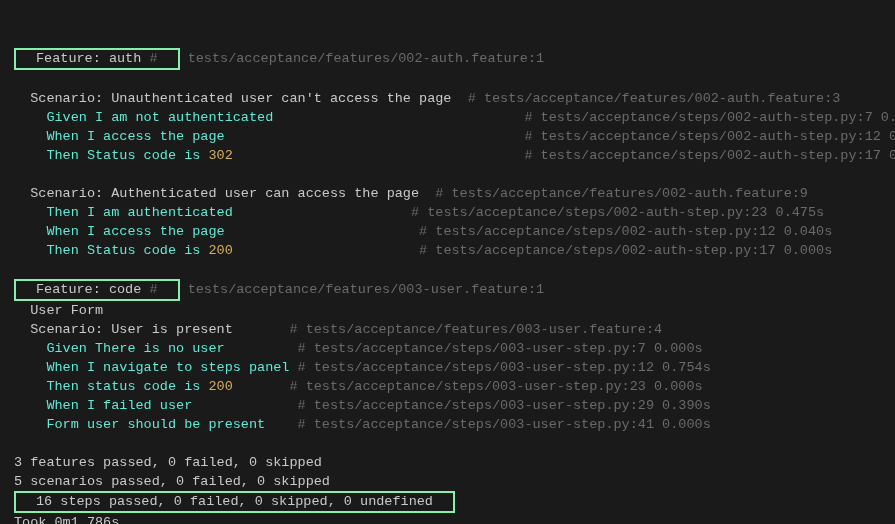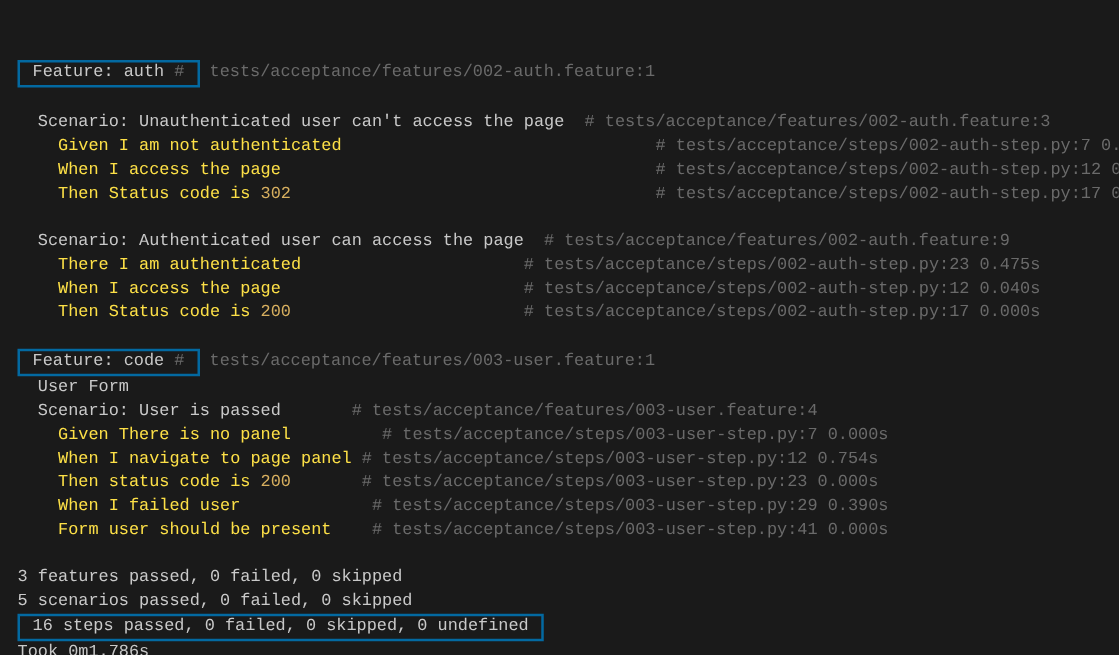--- a/index.html
+++ b/index.html
@@ -8,50 +8,50 @@
       color: #c9c9c9;
       font-family: "Consolas", "Monaco", "Courier New", monospace;
       font-size: 13.5px;
       line-height: 19px;
       padding: 10px 14px;
       white-space: pre;
       width: 895px;
       height: 524px;
       overflow: hidden;
     }
-    .green { color: #fde047; }
+    .green { color: #5eead4; }
     .gray { color: #6a6a6a; }
     .yellow { color: #d7af5f; font-weight: 500; }
     .redbox {
-      border: 2px solid #0369a1;
+      border: 2px solid #86efac;
       display: inline-block;
       line-height: 18px;
-      padding: 0 10px;
+      padding: 0 20px;
     }
   </style>
 </head>
 <body>
 
 <span class="redbox"><span>Feature:</span><span> auth </span><span class="gray">#</span></span><span class="gray"> tests/acceptance/features/002-auth.feature:1</span>
 
 <span>  Scenario: Unauthenticated user can't access the page</span>  <span class="gray"># tests/acceptance/features/002-auth.feature:3</span>
     <span class="green">Given I am not authenticated</span>                               <span class="gray"># tests/acceptance/steps/002-auth-step.py:7 0.000s</span>
     <span class="green">When I access the page</span>                                     <span class="gray"># tests/acceptance/steps/002-auth-step.py:12 0.125s</span>
     <span class="green">Then Status code is </span><span class="yellow">302</span>                                    <span class="gray"># tests/acceptance/steps/002-auth-step.py:17 0.000s</span>
 
 <span>  Scenario: Authenticated user can access the page</span>  <span class="gray"># tests/acceptance/features/002-auth.feature:9</span>
-    <span class="green">There I am authenticated</span>                      <span class="gray"># tests/acceptance/steps/002-auth-step.py:23 0.475s</span>
+    <span class="green">Then I am authenticated</span>                      <span class="gray"># tests/acceptance/steps/002-auth-step.py:23 0.475s</span>
     <span class="green">When I access the page</span>                        <span class="gray"># tests/acceptance/steps/002-auth-step.py:12 0.040s</span>
     <span class="green">Then Status code is </span><span class="yellow">200</span>                       <span class="gray"># tests/acceptance/steps/002-auth-step.py:17 0.000s</span>
 
 <span class="redbox"><span>Feature:</span><span> code </span><span class="gray">#</span></span><span class="gray"> tests/acceptance/features/003-user.feature:1</span>
 <span>  User Form</span>
-<span>  Scenario: User is passed</span>       <span class="gray"># tests/acceptance/features/003-user.feature:4</span>
-    <span class="green">Given There is no panel</span>         <span class="gray"># tests/acceptance/steps/003-user-step.py:7 0.000s</span>
-    <span class="green">When I navigate to page panel</span> <span class="gray"># tests/acceptance/steps/003-user-step.py:12 0.754s</span>
+<span>  Scenario: User is present</span>       <span class="gray"># tests/acceptance/features/003-user.feature:4</span>
+    <span class="green">Given There is no user</span>         <span class="gray"># tests/acceptance/steps/003-user-step.py:7 0.000s</span>
+    <span class="green">When I navigate to steps panel</span> <span class="gray"># tests/acceptance/steps/003-user-step.py:12 0.754s</span>
     <span class="green">Then status code is </span><span class="yellow">200</span>       <span class="gray"># tests/acceptance/steps/003-user-step.py:23 0.000s</span>
     <span class="green">When I failed user</span>             <span class="gray"># tests/acceptance/steps/003-user-step.py:29 0.390s</span>
     <span class="green">Form user should be present</span>    <span class="gray"># tests/acceptance/steps/003-user-step.py:41 0.000s</span>
 
 <span>3 features passed, 0 failed, 0 skipped</span>
 <span>5 scenarios passed, 0 failed, 0 skipped</span>
 <span class="redbox"><span>16 steps passed, 0 failed, 0 skipped, 0 undefined</span></span>
 <span>Took 0m1.786s</span>
 
 

